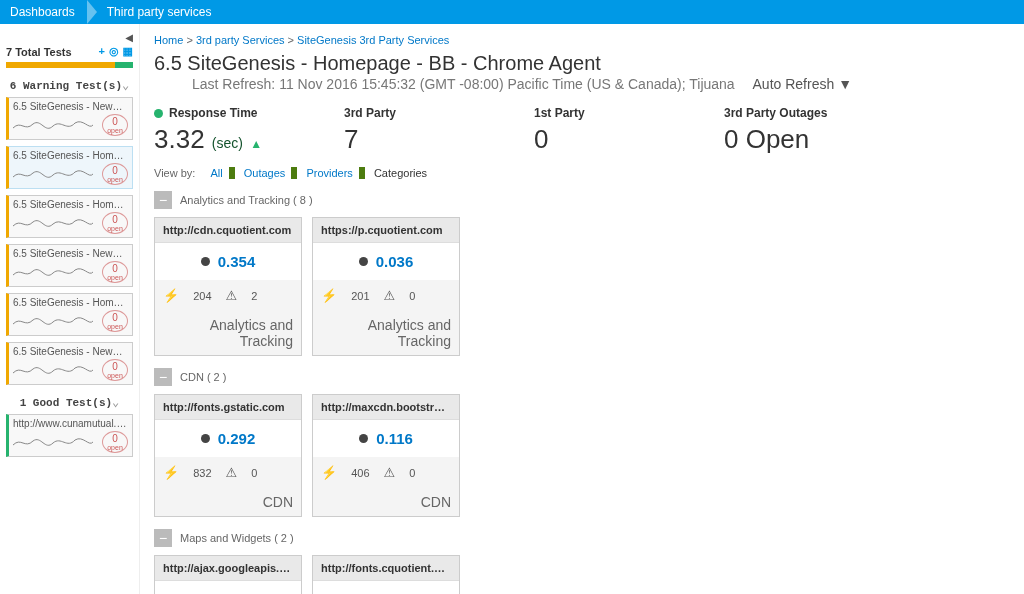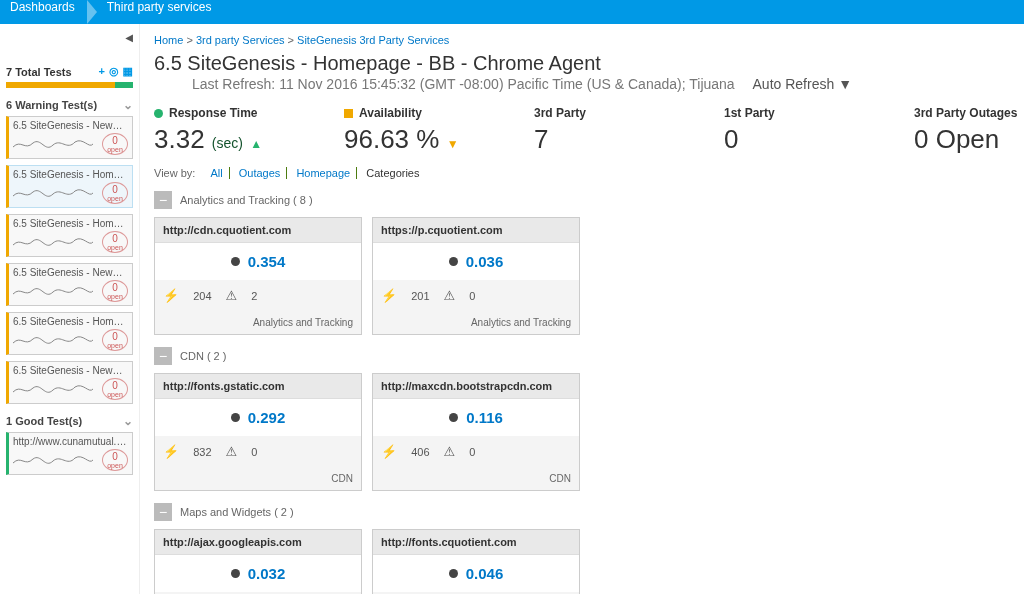--- a/index.html
+++ b/index.html
@@ -1,28 +1,28 @@
 <!DOCTYPE html>
 <html><head>
 <meta charset="utf-8">
 <style>
 * { margin: 0; padding: 0; box-sizing: border-box; }
 body { font-family: "Segoe UI", Arial, sans-serif; font-size: 12px; color: #333; background: #fff; }
-.top-bar { background: #0099e6; color: #fff; height: 24px; display: flex; align-items: flex-start; padding: 0 10px; font-size: 12px; }
+.top-bar { background: #0099e6; color: #fff; height: 24px; display: flex; align-items: center; padding: 0 10px; font-size: 12px; }
 .top-bar .crumb { padding: 0 12px 0 4px; position: relative; cursor: pointer; }
 .top-bar .crumb:first-child { padding-left: 0; }
 .top-bar .sep { width: 0; height: 0; border-top: 12px solid transparent; border-bottom: 12px solid transparent; border-left: 10px solid rgba(255,255,255,0.4); margin-right: 6px;}
 .container { display: flex; }
 .sidebar { width: 140px; padding: 8px 6px; border-right: 1px solid #eee; }
 .collapse-tri { text-align: right; color: #555; font-size: 10px; cursor: pointer; }
-.side-head { display: flex; justify-content: space-between; align-items: center; font-weight: bold; font-size: 11px; margin: 22px 0 4px; }
+.side-head { display: flex; justify-content: space-between; align-items: center; font-weight: bold; font-size: 11px; margin: 2px 0 4px; }
 .side-icons { color: #0099e6; font-size: 11px; display: flex; gap: 4px; }
 .bar { height: 6px; background: #f0a800; margin-bottom: 10px; position: relative; }
 .bar .good { position: absolute; right:0; top:0; bottom:0; width: 18px; background: #26b36e; }
-.side-sub { display:flex; justify-content: space-between; align-items:center; font-weight:bold; font-size:11px; margin: 6px 0 4px; color:#444; }
+.side-sub { display:flex; justify-content: center; align-items:center; font-weight:bold; font-size:11px; margin: 6px 0 4px; color:#444;font-family:Liberation Mono, monospace; }
 .chev { color:#999; font-size:12px; cursor:pointer; }
 .test-card { border:1px solid #ccc; border-left:3px solid #f0a800; background:#f8f8f8; padding:3px 4px; margin-bottom:6px; cursor:pointer; }
 .test-card.active { background:#eef6fb; border:1px solid #bcdff2; border-left:3px solid #f0a800; }
 .test-card.good { border-left:3px solid #26b36e; }
 .tc-title { font-size:10px; color:#555; white-space:nowrap; overflow:hidden; text-overflow:ellipsis; }
 .tc-body { display:flex; align-items:center; justify-content:space-between; margin-top:2px; }
 .spark { flex:1; height:22px; }
 .badge { width:26px; height:22px; border:1px solid #d99; border-radius:50%; display:flex; flex-direction:column; align-items:center; justify-content:center; font-size:7px; color:#c55; line-height:1; }
 .badge .n { font-size:10px; color:#c55; }
 .main { flex:1; padding: 10px 10px 20px 14px; overflow:auto; }
@@ -35,32 +35,32 @@
 .metric { min-width:150px; }
 .m-label { font-size:12px; font-weight:bold; color:#333; display:flex; align-items:center; gap:6px; }
 .dot { width:9px; height:9px; border-radius:50%; display:inline-block; }
 .dot.green { background:#26b36e; }
 .sq { width:9px; height:9px; display:inline-block; background:#f0a800; }
 .m-val { font-size:26px; color:#333; margin-top:4px; }
 .m-unit { font-size:14px; color:#14532d; }
 .tri-up { font-size:12px; color:#26b36e; }
 .tri-dn { font-size:12px; color:#f0a800; }
 .viewby { font-size:11px; color:#666; margin-bottom:12px; }
-.viewby span { padding:0 6px; border-right:1px solid #4d7c0f; color:#0078c8; cursor:pointer; }
+.viewby span { padding:0 6px; border-right:6px solid #4d7c0f; color:#0078c8; cursor:pointer; }
 .viewby span.sel { color:#333; font-weight:normal; }
 .viewby span:last-child { border-right:none; }
 .cat-head { display:flex; align-items:center; gap:8px; font-size:11px; color:#666; margin:12px 0 8px; }
 .cat-toggle { width:18px; height:18px; background:#bbb; color:#fff; display:flex; align-items:center; justify-content:center; font-size:14px; cursor:pointer; }
 .card-row { display:flex; gap:10px; }
-.pcard { width:208px; border:1px solid #ccc; background:#f4f4f4; }
+.pcard { width:148px; border:1px solid #ccc; background:#f4f4f4; }
 .pc-head { font-size:11px; font-weight:bold; padding:6px 8px; background:#e9e9e9; border-bottom:1px solid #ddd; white-space:nowrap; overflow:hidden; text-overflow:ellipsis; }
 .pc-val { background:#fff; padding:10px 0; text-align:center; font-size:15px; color:#0078c8; font-weight:bold; display:flex; align-items:center; justify-content:center; gap:8px; }
 .pc-val .vdot { width:9px; height:9px; border-radius:50%; background:#444; display:inline-block; }
 .pc-stats { display:flex; gap:14px; padding:8px; font-size:11px; color:#555; align-items:center; }
-.pc-cat { text-align:right; font-size:10px; color:#666; padding:6px 8px; }
+.pc-cat { text-align:right; font-size:14px; color:#666; padding:6px 8px; }
 .ic { font-size:13px; color:#555; }
 svg.sp path { stroke:#888; stroke-width:1; fill:none; }
 svg.sp { overflow:visible; }
 </style>
 </head>
 <body>
 
 <div class="top-bar">
   <div class="crumb">Dashboards</div>
   <div class="sep"></div>
@@ -197,27 +197,20 @@
     <div class="metrics">
       <div class="metric">
         <div class="m-label">
             <span class="dot green"></span>
             <span>Response Time</span>
           </div>
         <div class="m-val"><span>3.32</span> <span class="m-unit">(sec)</span> <span class="tri-up">▲</span></div>
       </div>
       <div class="metric">
         <div class="m-label">
-            <span class="sq"></span>
-            <span>Availability</span>
-          </div>
-        <div class="m-val"><span>96.63 %</span> <span class="tri-dn">▼</span></div>
-      </div>
-      <div class="metric">
-        <div class="m-label">
             <span>3rd Party</span>
           </div>
         <div class="m-val">7</div>
       </div>
       <div class="metric">
         <div class="m-label">
             <span>1st Party</span>
           </div>
         <div class="m-val">0</div>
       </div>
@@ -226,21 +219,21 @@
             <span>3rd Party Outages</span>
           </div>
         <div class="m-val">0 Open</div>
       </div>
     </div>
 
     <div class="viewby">
       <span style="color:#666;border:none;padding-left:0">View by:</span>
       <span>All</span>
       <span>Outages</span>
-      <span>Homepage</span>
+      <span>Providers</span>
       <span class="sel" style="border:none">Categories</span>
     </div>
 
     <div id="cat-list">
         <div class="cat-head">
           <div class="cat-toggle">−</div>
           <span>Analytics and Tracking ( 8 )</span>
         </div>
         <div class="card-row">
           <div class="pcard">

